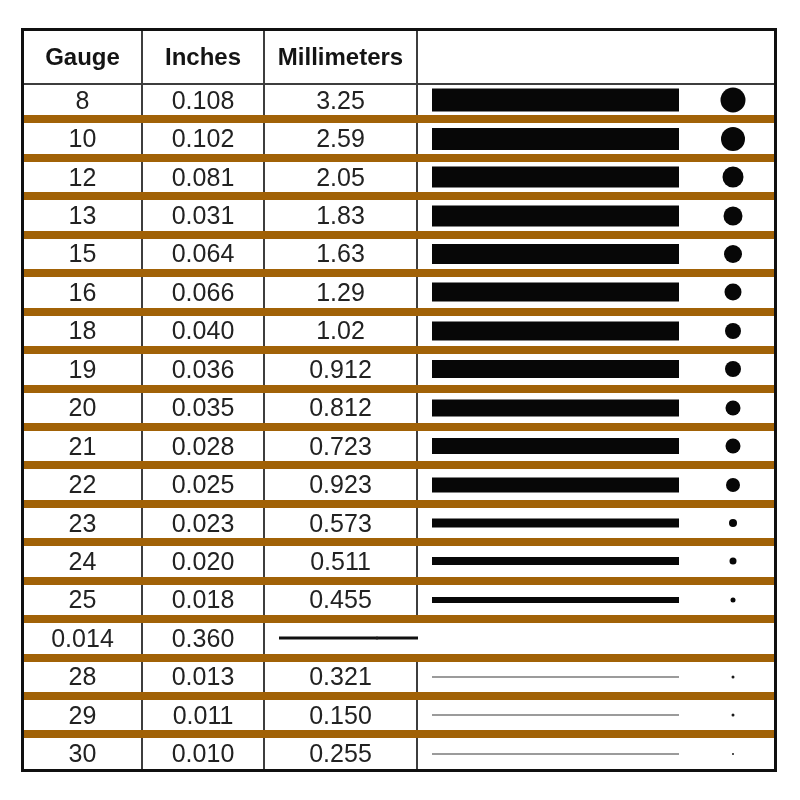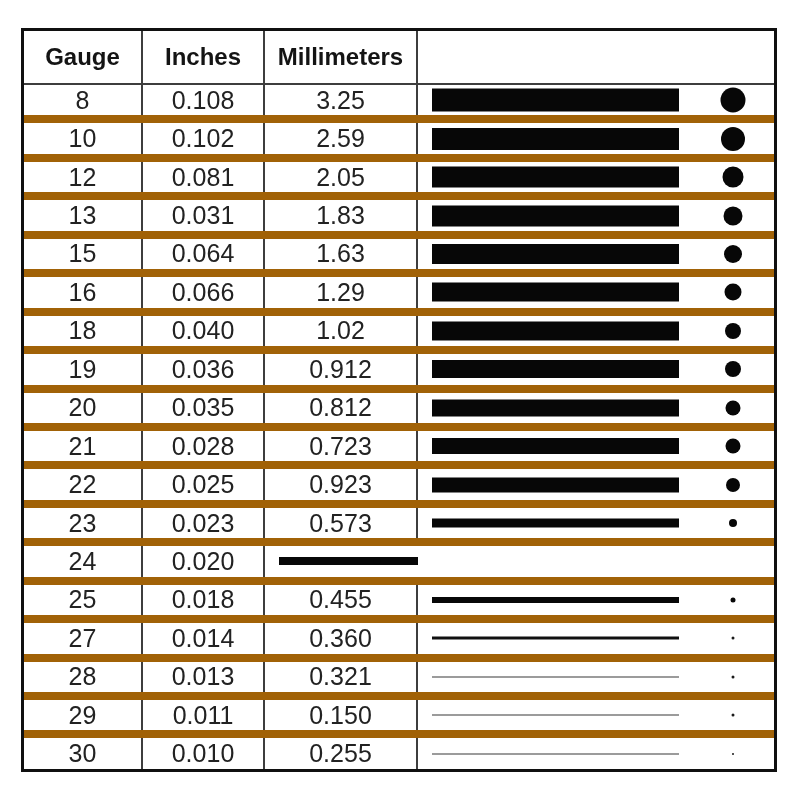--- a/index.html
+++ b/index.html
@@ -266,20 +266,23 @@
       <div class="dot" style="width: 8px; height: 8px; background: rgb(7, 7, 7);"></div>
     </div>
   </div>
       <div class="row">
     <div class="cell sep dcell">
       <span>24</span>
     </div>
     <div class="cell sep dcell">
       <span>0.020</span>
     </div>
+    <div class="cell sep dcell">
+      <span>0.511</span>
+    </div>
     <div class="cell c-visual">
       <div class="bar" style="height: 8px; background: rgb(7, 7, 7);"></div>
       <div class="dot" style="width: 7px; height: 7px; background: rgb(7, 7, 7);"></div>
     </div>
   </div>
       <div class="row">
     <div class="cell sep dcell">
       <span>25</span>
     </div>
     <div class="cell sep dcell">
@@ -287,23 +290,20 @@
     </div>
     <div class="cell sep dcell">
       <span>0.455</span>
     </div>
     <div class="cell c-visual">
       <div class="bar" style="height: 6px; background: rgb(7, 7, 7);"></div>
       <div class="dot" style="width: 5px; height: 5px; background: rgb(7, 7, 7);"></div>
     </div>
   </div>
       <div class="row">
-    <div class="cell sep dcell">
-      <span>27</span>
-    </div>
     <div class="cell sep dcell">
       <span>0.014</span>
     </div>
     <div class="cell sep dcell">
       <span>0.360</span>
     </div>
     <div class="cell c-visual">
       <div class="bar" style="height: 3px; background: rgb(16, 16, 16);"></div>
       <div class="dot" style="width: 3px; height: 3px; background: rgb(26, 26, 26);"></div>
     </div>

